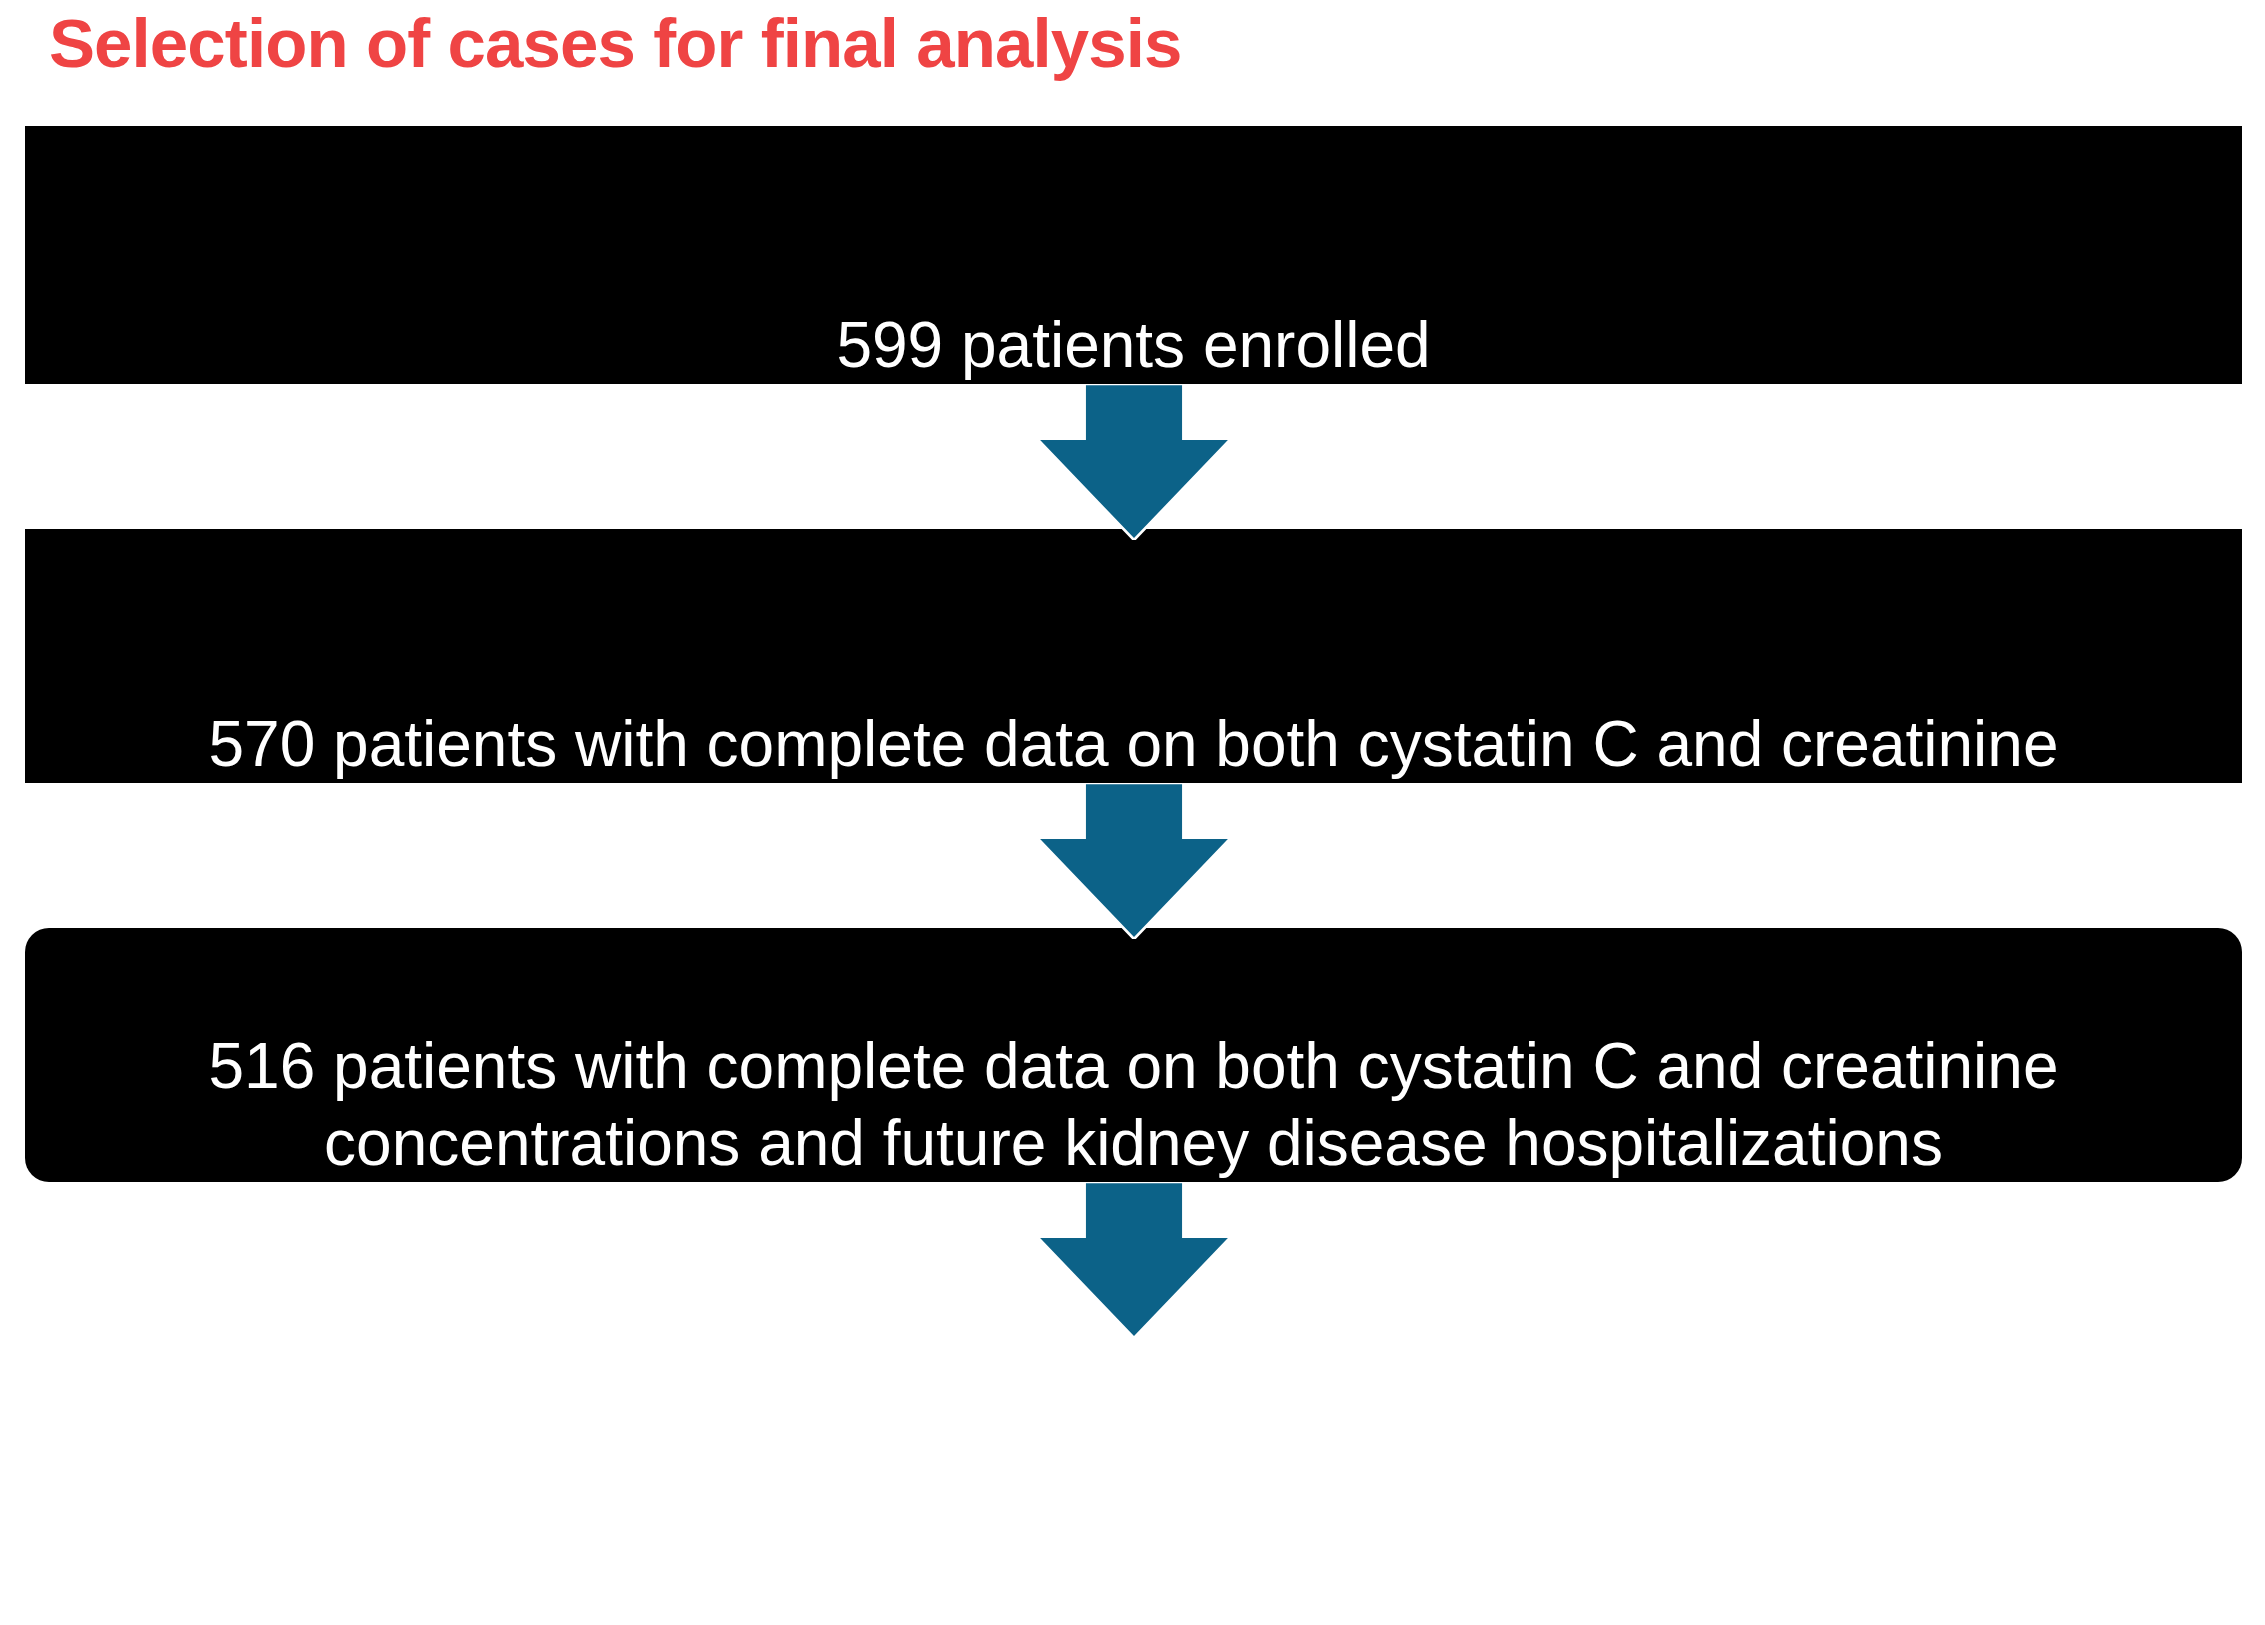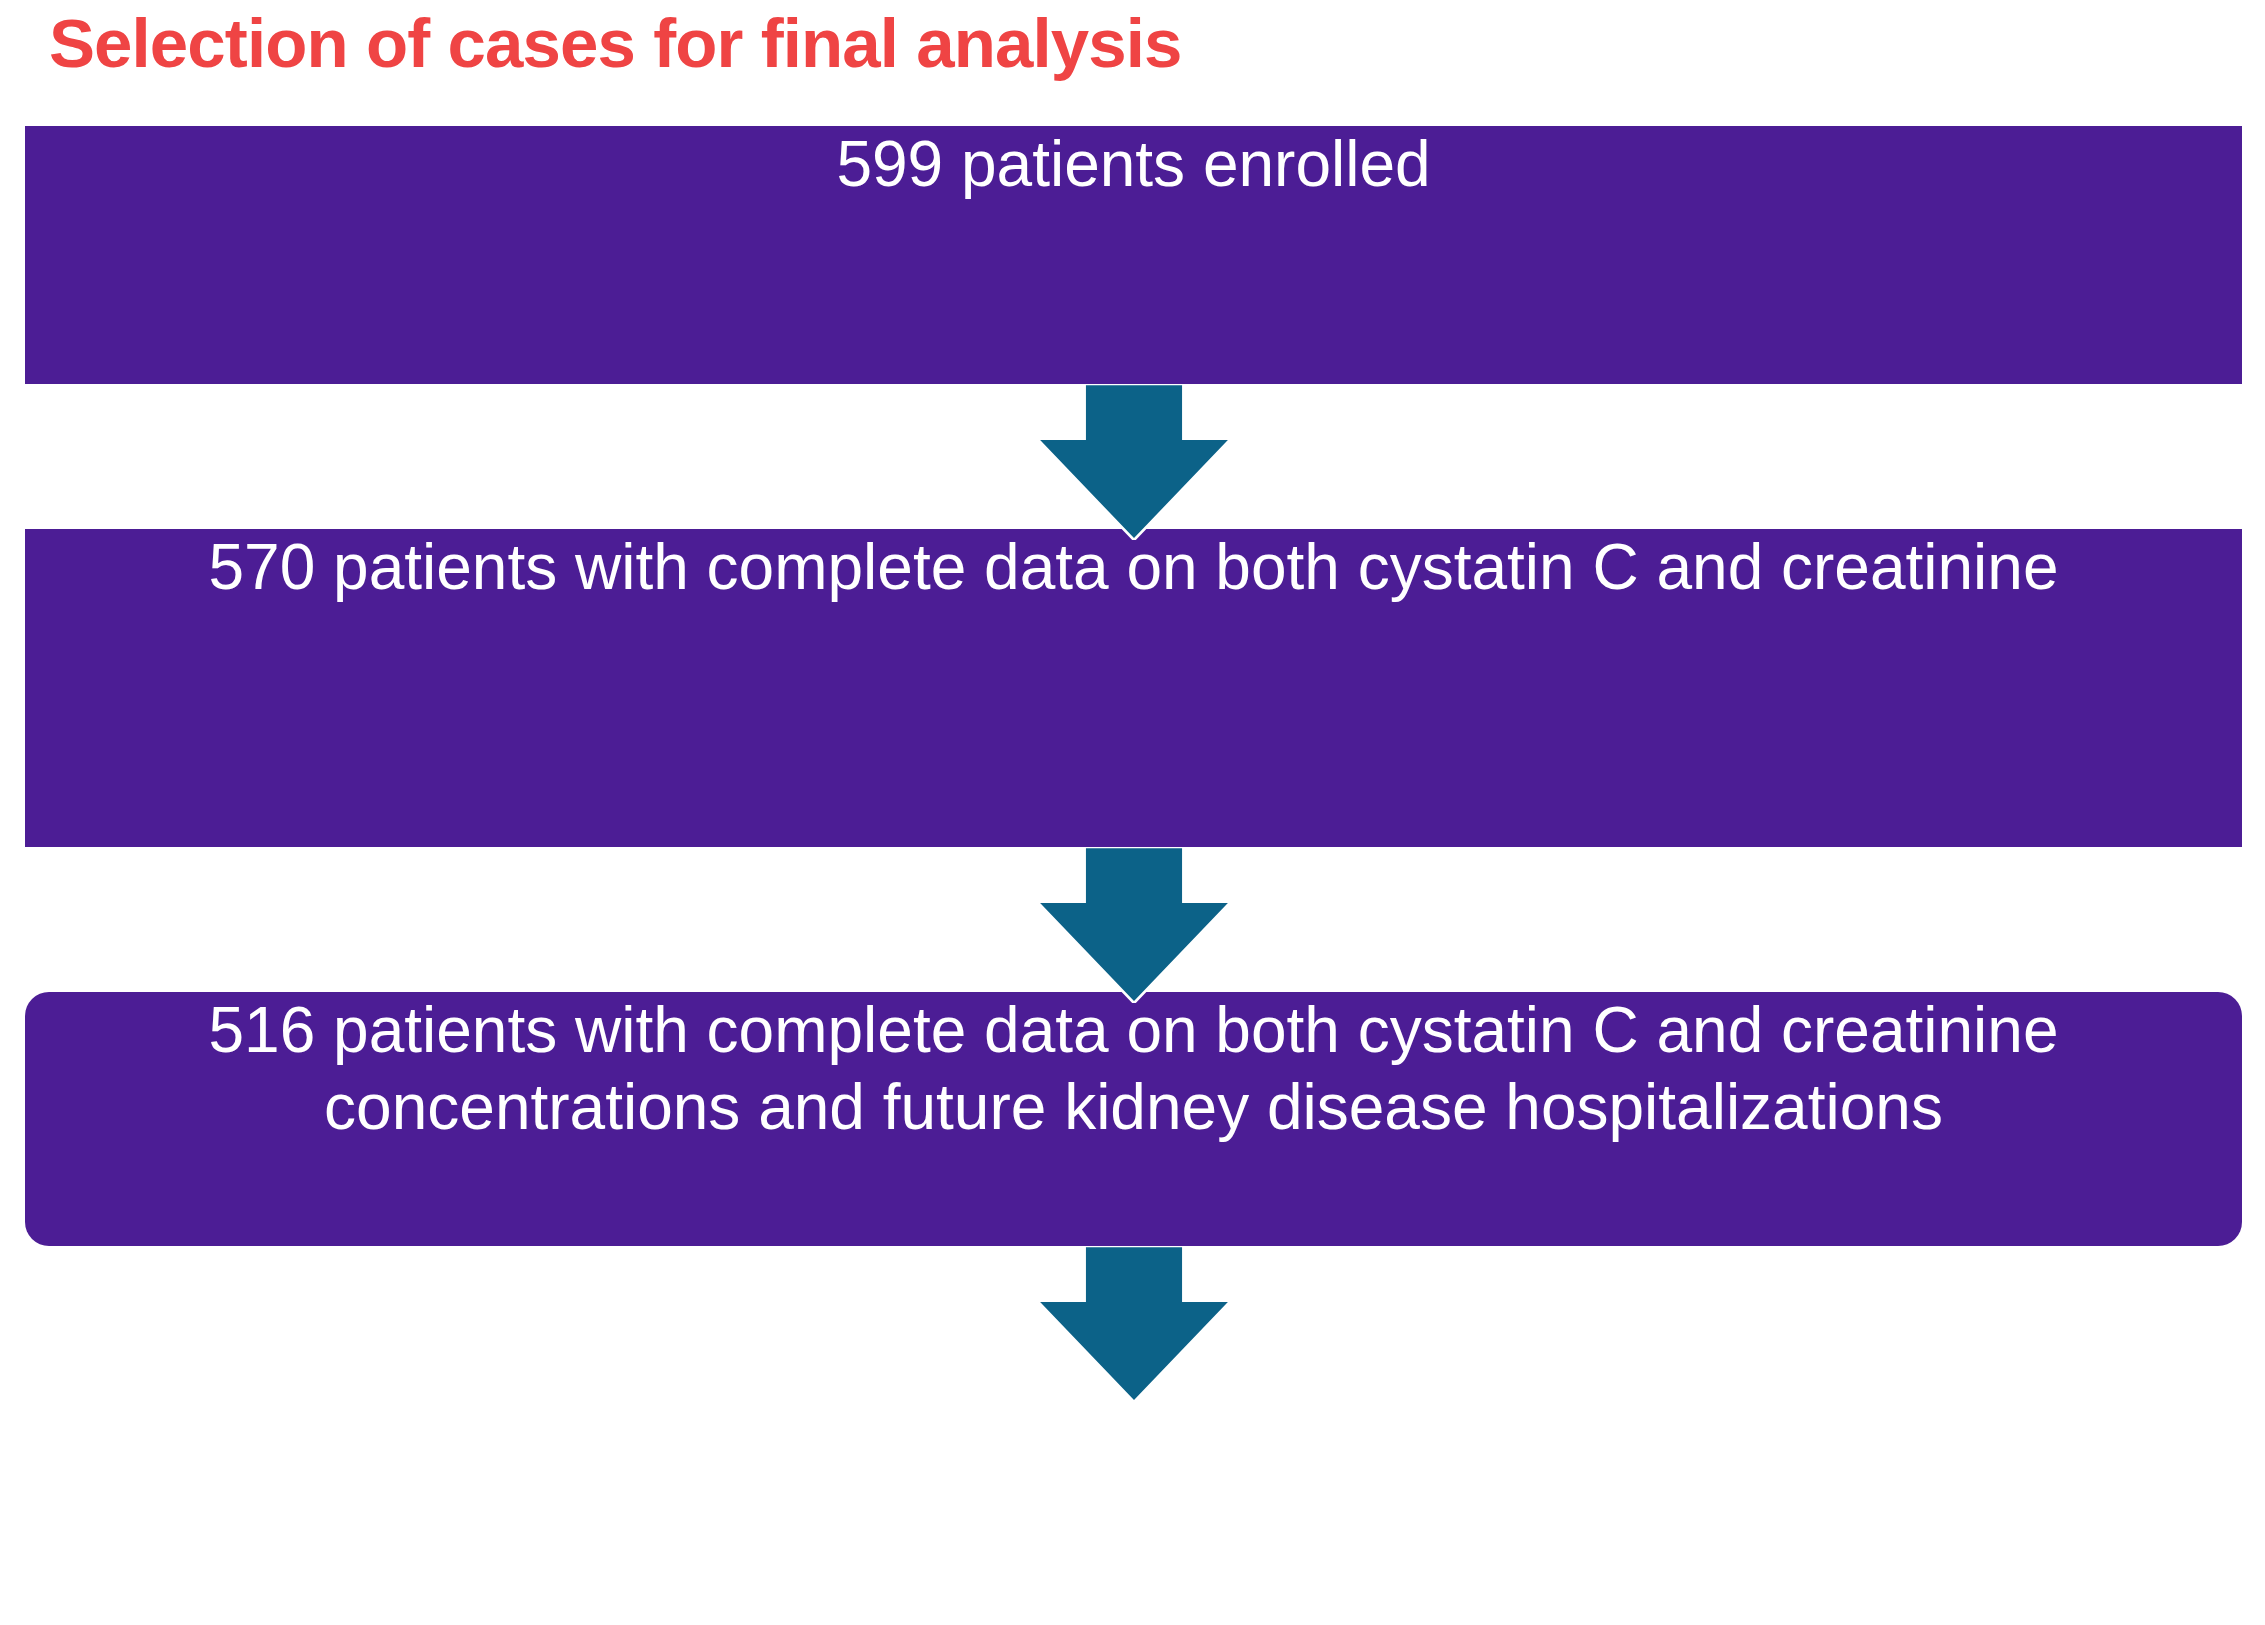--- a/index.html
+++ b/index.html
@@ -16,33 +16,33 @@
     font-size: 69px;
     font-weight: bold;
     line-height: 1.12;
     color: #ef4444;
     letter-spacing: -0.9px;
   }
   .flow {
     margin: 43px 24px 0 25px; 
   }
   .box {
-    background: #4c1d95;
+    background: #000000;
     color: #ffffff;
     display: flex;
     flex-direction: column;
     align-items: center;
-    justify-content: flex-start;
+    justify-content: flex-end;
     text-align: center;
     font-size: 64px;
     line-height: 77px;
   }
   .box .line { white-space: nowrap; }
   .box1 { height: 258px; }
-  .box2 { height: 318px; }
+  .box2 { height: 254px; }
   .box3 { height: 254px; border-radius: 24px; }
   .box4 { height: 265px; }
   .gap {
     height: 145px;
     display: flex;
     justify-content: center;
     align-items: flex-start;
     position: relative;
     z-index: 2;
   }

